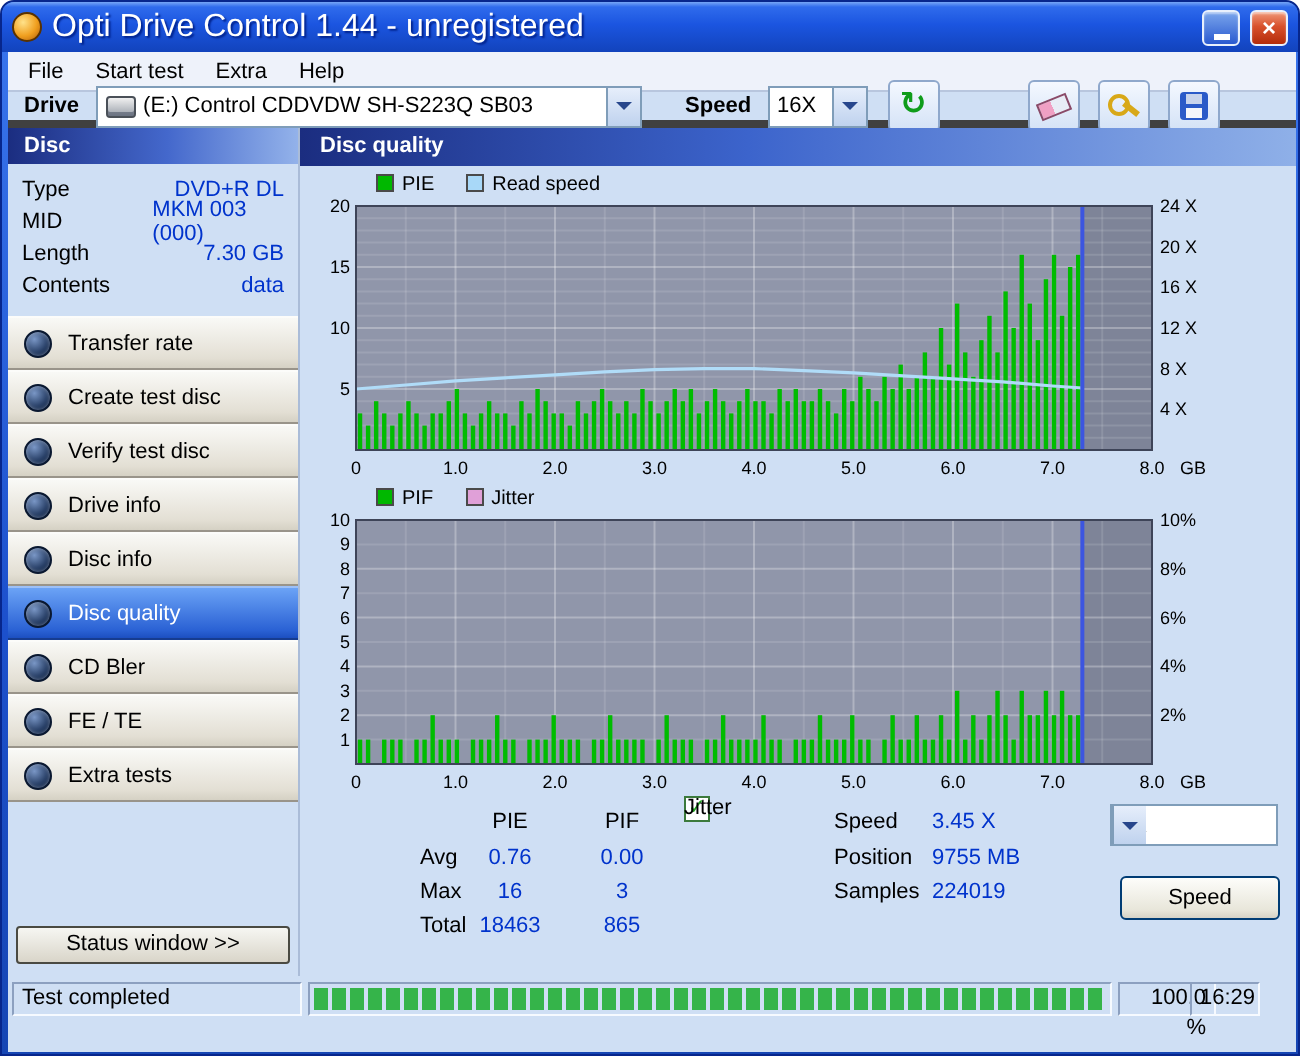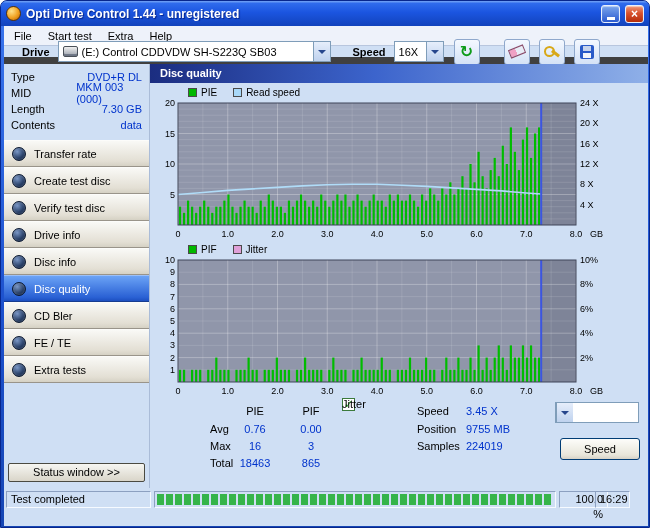--- a/index.html
+++ b/index.html
@@ -18,42 +18,42 @@
   .titlebar {
     height: 25px; display: flex; align-items: center; gap: 5px; padding: 0 5px;
     background: linear-gradient(180deg, #76a6f6 0%, #2f6bec 10%, #1b55e0 45%, #1243bc 100%);
   }
   .app-icon {
     width: 15px; height: 15px; border-radius: 50%;
     background: radial-gradient(circle at 35% 32%, #ffe28a, #f0a020 55%, #b05c08);
     border: 1px solid #5a3200; flex: none;
   }
   .title-text {
-    flex: 1; color: #fff; font-weight: bold; font-size: 12px;
+    flex: 1; color: #fff; font-weight: normal; font-size: 16px;
     text-shadow: 1px 1px 1px #00228c; white-space: nowrap; overflow: hidden;
   }
   .tbtn {
     width: 19px; height: 18px; border-radius: 3px; border: 1px solid #e8f0fc;
     display: flex; align-items: center; justify-content: center;
     color: #fff; font-weight: bold; font-size: 12px; line-height: 1; flex: none;
     box-shadow: inset 0 1px 1px rgba(255,255,255,.5);
   }
   .tbtn.min { background: linear-gradient(180deg, #7ba6ec, #2a5ad0); }
   .tbtn.min i { display:block; width: 8px; height: 3px; background: #fff; margin-top: 9px; }
   .tbtn.close { background: linear-gradient(180deg, #f09878, #d8512c 45%, #b42c0a); }
   
   .app { margin: 0 3px 3px 3px; width: 644px; height: 500px; background: #cfdff4; }
   .menubar {
     height: 20px; background: #eef2fa; border-bottom: 1px solid #b8c6de;
     display: flex; align-items: center; padding-left: 2px;
   }
   .menu-item { padding: 2px 8px; }
   .toolbar {
-    height: 18px; display: flex; align-items: center; padding: 0 18px;
-    border-bottom: 7px solid #404040; background: #cfdff4;
+    height: 18px; display: flex; align-items: center; padding: 0 8px;
+    border-bottom: 4px solid #404040; background: #cfdff4;
   }
   .tb-label { font-weight: bold; margin-right: 8px; }
   .combo {
     height: 21px; background: #fff; border: 1px solid #7f9db9;
     display: flex; align-items: center; overflow: hidden;
   }
   .combo .ctext { padding: 0 4px; white-space: nowrap; overflow: hidden; flex: 1; }
   .combo .cbtn {
     width: 17px; height: 100%; flex: none; margin-left: auto;
     background: linear-gradient(180deg, #e6eefb, #bfd2ee);
@@ -222,20 +222,21 @@
             <span class="keys-glyph"></span>
           </span>
         <span class="iconbtn">
             <span class="save-glyph"></span>
           </span>
       </div>
     </div>
 
     <div class="content">
       <div class="sidebar">
+        <div class="panel-header">Disc</div>
         <div class="disc-info">
           <div class="row">
               <span class="lbl">Type</span>
               <span class="val">DVD+R DL</span>
             </div>
           <div class="row">
               <span class="lbl">MID</span>
               <span class="val">MKM 003 (000)</span>
             </div>
           <div class="row">

